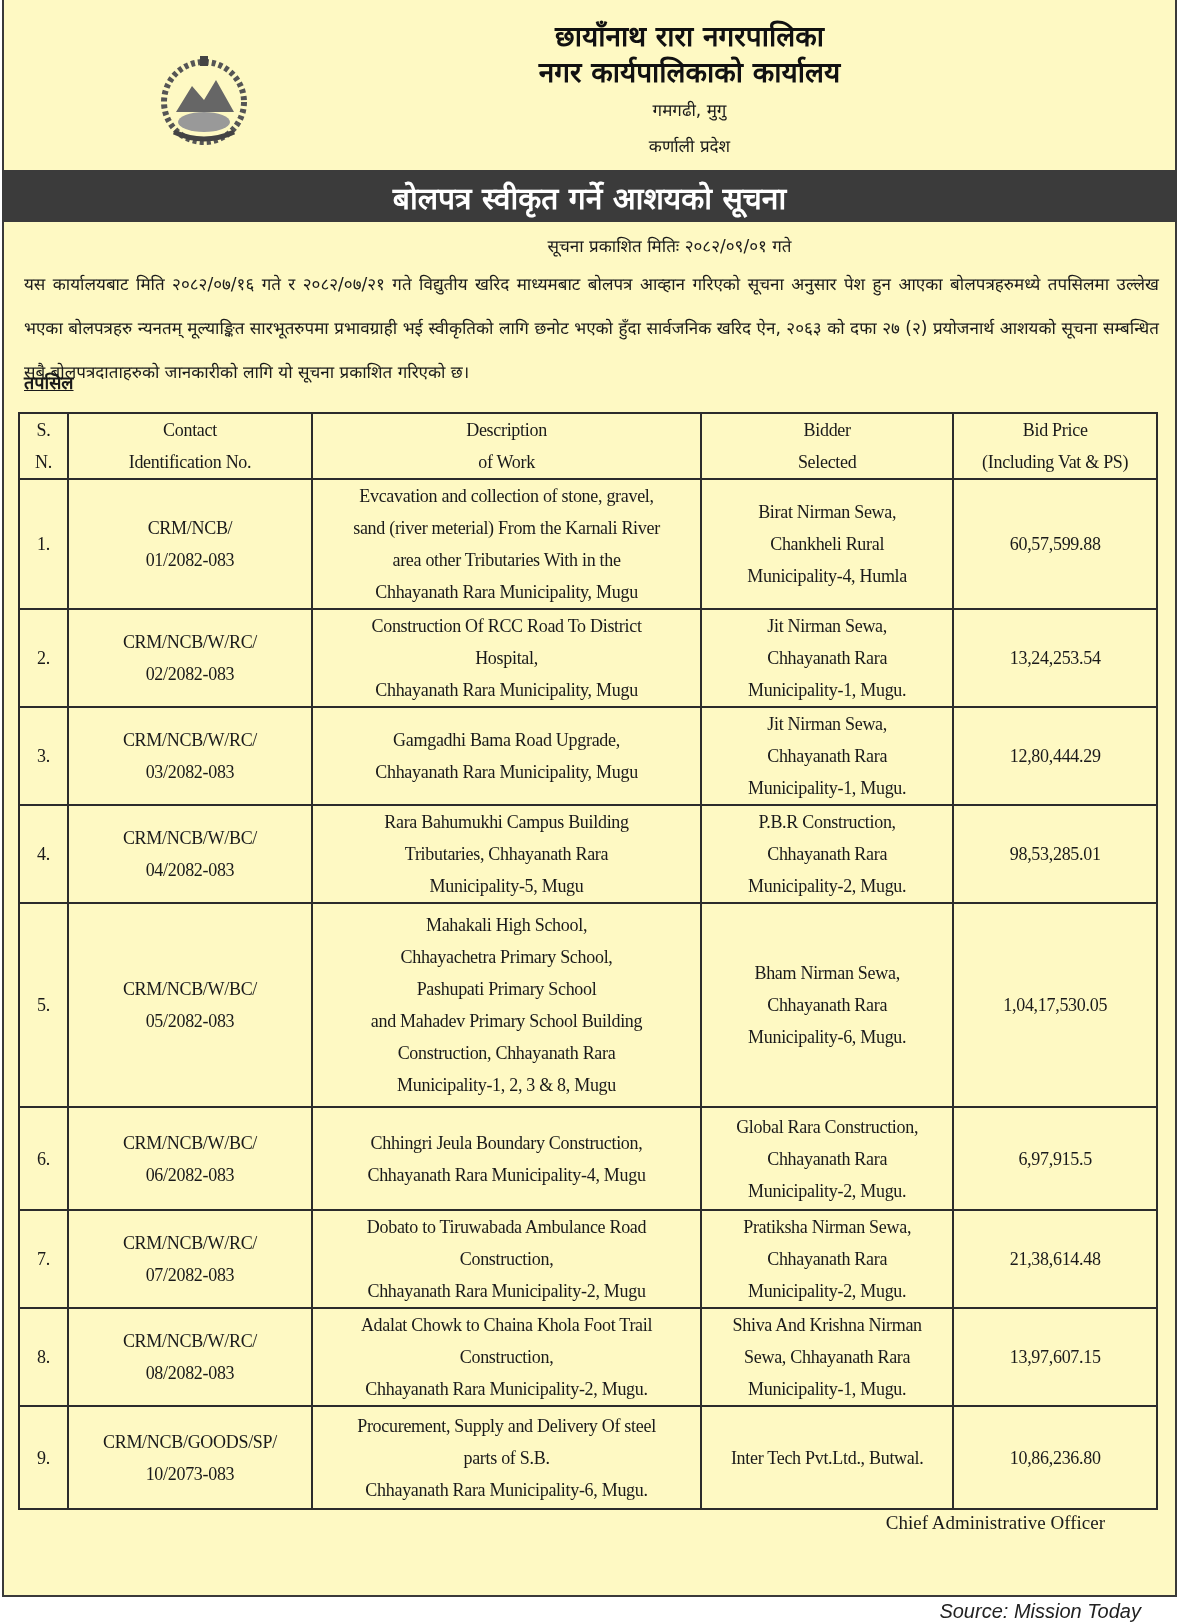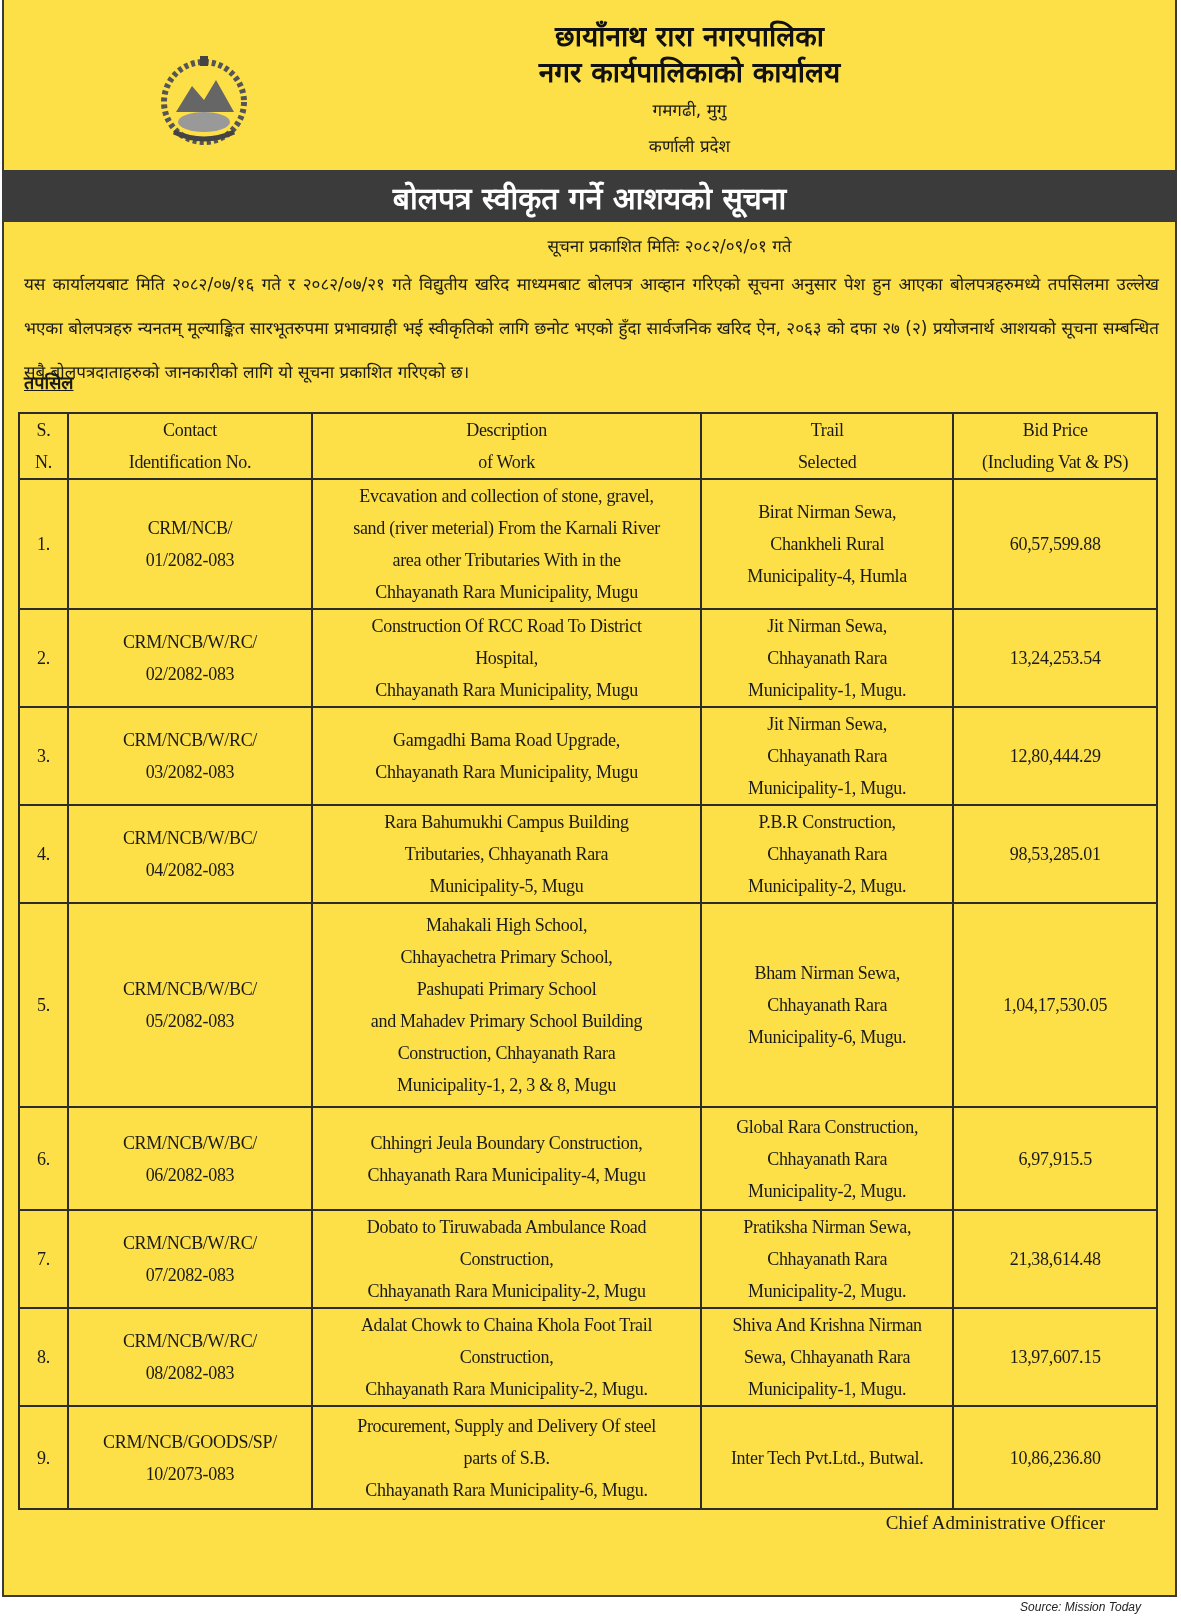--- a/index.html
+++ b/index.html
@@ -3,21 +3,21 @@
 <meta charset="utf-8">
 <style>
   html, body { margin: 0; padding: 0; }
   body {
     width: 1181px; height: 1624px; background: #ffffff;
     font-family: "Liberation Serif", "DejaVu Serif", serif; color: #1a1a1a;
     position: relative; overflow: hidden;
   }
   .frame {
     position: absolute; left: 2px; top: 0; width: 1175px; height: 1597px;
-    border: 2px solid #3a3a3a; border-top: none; box-sizing: border-box; background: #fde047;
+    border: 2px solid #3a3a3a; border-top: none; box-sizing: border-box; background: #fef9c3;
   }
   .header { position: absolute; left: 0; top: 0; width: 100%; height: 165px; }
   .emblem { position: absolute; left: 150px; top: 50px; width: 100px; height: 100px; }
   .h1 { position: absolute; left: 0; width: 100%; text-align: center; font-family: "DejaVu Sans", sans-serif; font-weight: bold; color: #111; }
   .h1.l1 { top: 16px; font-size: 28px; left: 100px; }
   .h1.l2 { top: 52px; font-size: 28px; left: 100px; }
   .h2 { position: absolute; width: 100%; text-align: center; font-family: "DejaVu Sans", sans-serif; font-size: 17px; left: 100px; }
   .h2.l3 { top: 98px; }
   .h2.l4 { top: 134px; }
   .banner {
@@ -40,21 +40,21 @@
     font-weight: normal; line-height: 32px; padding: 0 4px;
   }
   table.bids th { height: 62px; }
   .c-sn { width: 38px; }
   .c-id { width: 230px; margin-top: 28px; }
   .c-desc { width: 372px; margin-left: 12px; }
   .c-bid { width: 238px; }
   .c-price { width: 190px; }
   .pre { white-space: pre-line; }
   .signoff { position: absolute; right: 70px; top: 1512px; font-size: 19px; }
-  .source { position: absolute; right: 40px; top: 1600px; font-family: "Liberation Sans", sans-serif; font-style: italic; font-size: 12px; color: #222; }
+  .source { position: absolute; right: 40px; top: 1600px; font-family: "Liberation Sans", sans-serif; font-style: italic; font-size: 20px; color: #222; }
 </style>
 </head>
 <body>
 
 <div class="frame">
   <div class="header">
     <svg class="emblem" viewBox="0 0 100 100">
       <circle cx="50" cy="52" r="40" fill="none" stroke="#555" stroke-width="6" stroke-dasharray="4 3"></circle>
       <path d="M22 62 L38 36 L50 50 L62 30 L80 62 Z" fill="#666"></path>
       <ellipse cx="50" cy="72" rx="26" ry="10" fill="#999"></ellipse>
@@ -74,21 +74,21 @@
 
   <table class="bids">
     <thead>
       <tr>
         <th class="c-sn pre">S.
 N.</th>
         <th class="c-id pre">Contact
 Identification No.</th>
         <th class="c-desc pre">Description
 of Work</th>
-        <th class="c-bid pre">Trail
+        <th class="c-bid pre">Bidder
 Selected</th>
         <th class="c-price pre">Bid Price
 (Including Vat &amp; PS)</th>
       </tr>
     </thead>
     <tbody>
       <tr style="height:130px">
         <td class="pre">1.</td>
         <td class="pre">CRM/NCB/
 01/2082-083</td>

